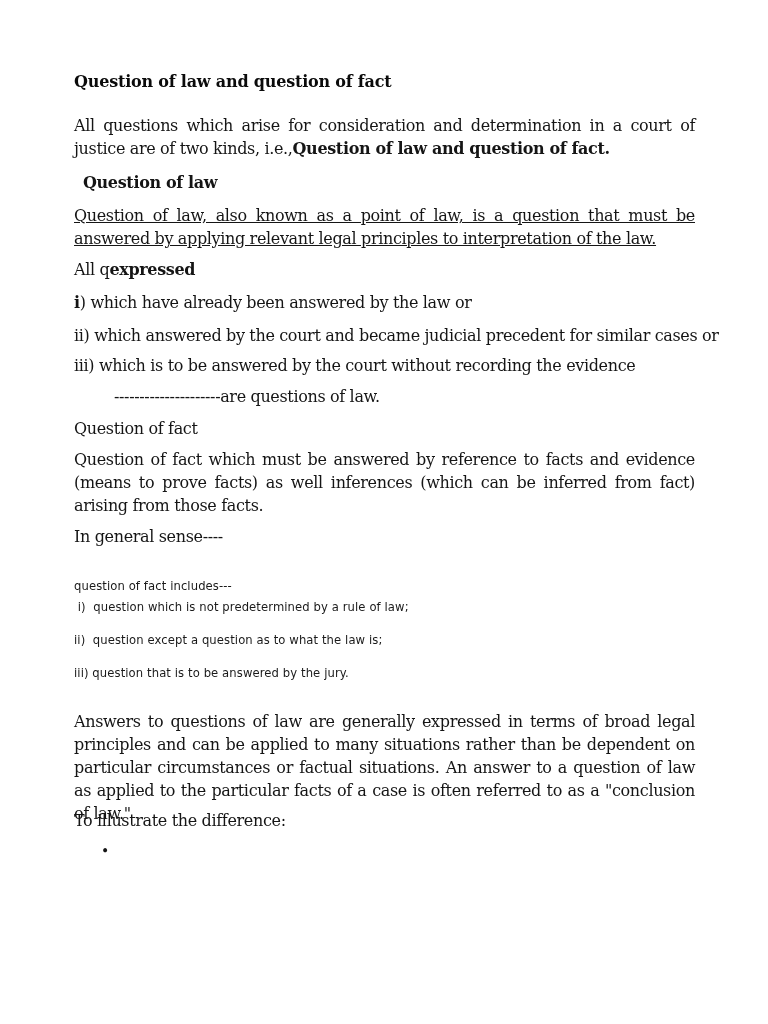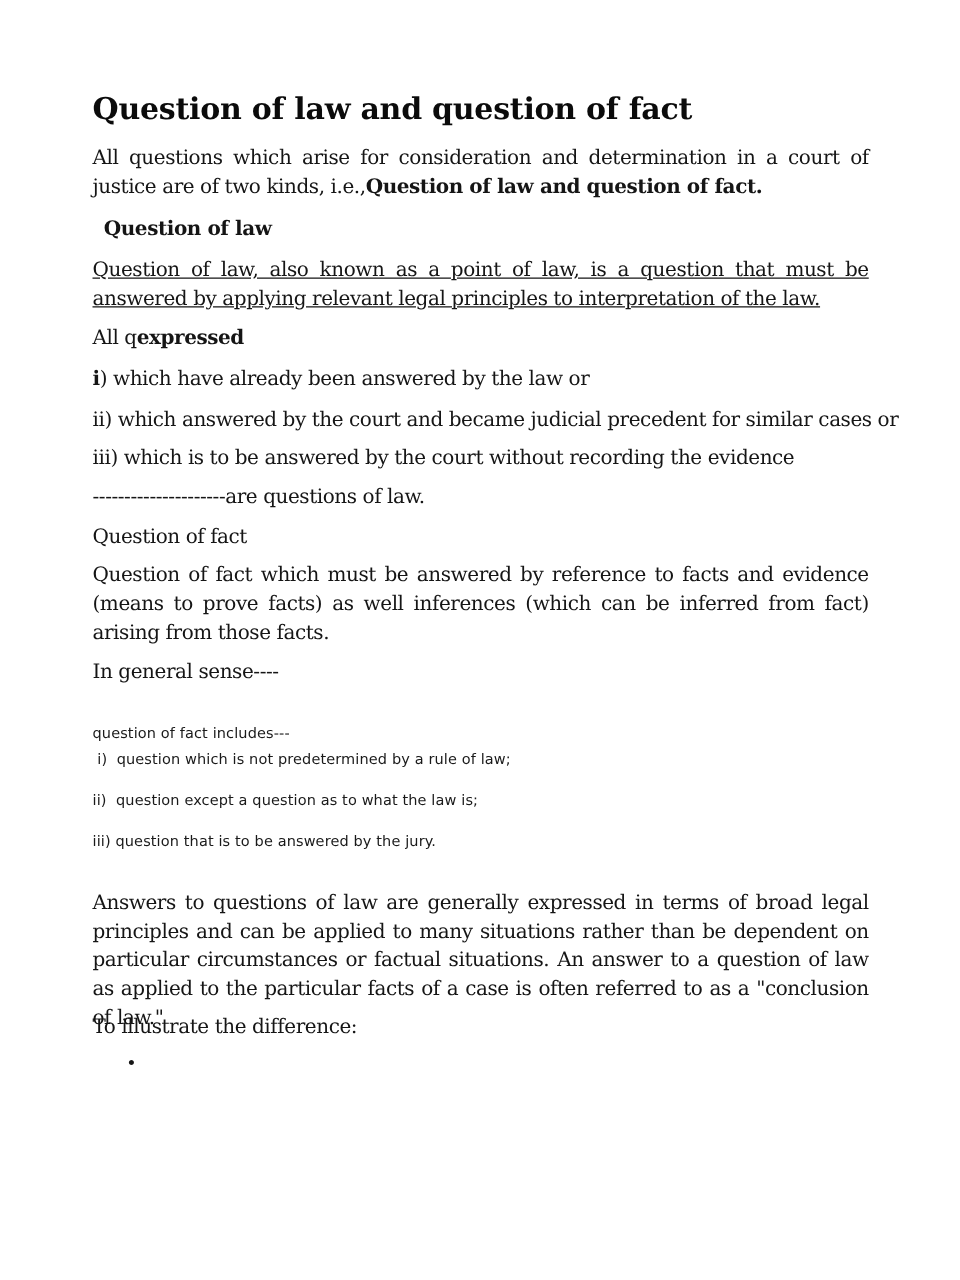--- a/index.html
+++ b/index.html
@@ -18,21 +18,21 @@
     .page {
       position: absolute;
       left: 74px;
       top: 0;
       width: 621px;
     }
     .abs { position: absolute; left: 0; white-space: nowrap; }
     .title {
       font-family: "DejaVu Serif", serif;
       font-weight: bold;
-      font-size: 24px;
+      font-size: 16px;
       letter-spacing: -0.2px;
       top: 72px;
       color: #0b0b0b;
     }
     .body {
       font-family: "DejaVu Serif", serif;
       font-size: 16px;
       line-height: 23px;
       letter-spacing: -0.35px;
       color: #151515;
@@ -87,21 +87,21 @@
   </div>
 
   <div class="abs body" style="top:324px;">
     <span>ii)</span><span> which answered by the court and became judicial precedent for similar cases or</span>
   </div>
 
   <div class="abs body" style="top:354px;">
     <span>iii)</span><span> which is to be answered by the court without recording the evidence</span>
   </div>
 
-  <div class="abs body" style="top:385px;">---------------------are questions of law.</div>
+  <div class="abs body" style="top:385px;margin-left:40px;">---------------------are questions of law.</div>
 
   <div class="abs body" style="top:417px;">Question of fact</div>
 
   <div class="abs body just" style="top:448px;">Question of fact which must be answered by reference to facts and evidence (means to prove facts) as well inferences (which can be inferred from fact) arising from those facts.</div>
 
   <div class="abs body" style="top:525px;">In general sense----</div>
 
   <div class="abs sub" style="top:578px;">question of fact includes---</div>
 
   <div class="abs sub" style="top:599px; white-space:pre;"> i)  question which is not predetermined by a rule of law;</div>

